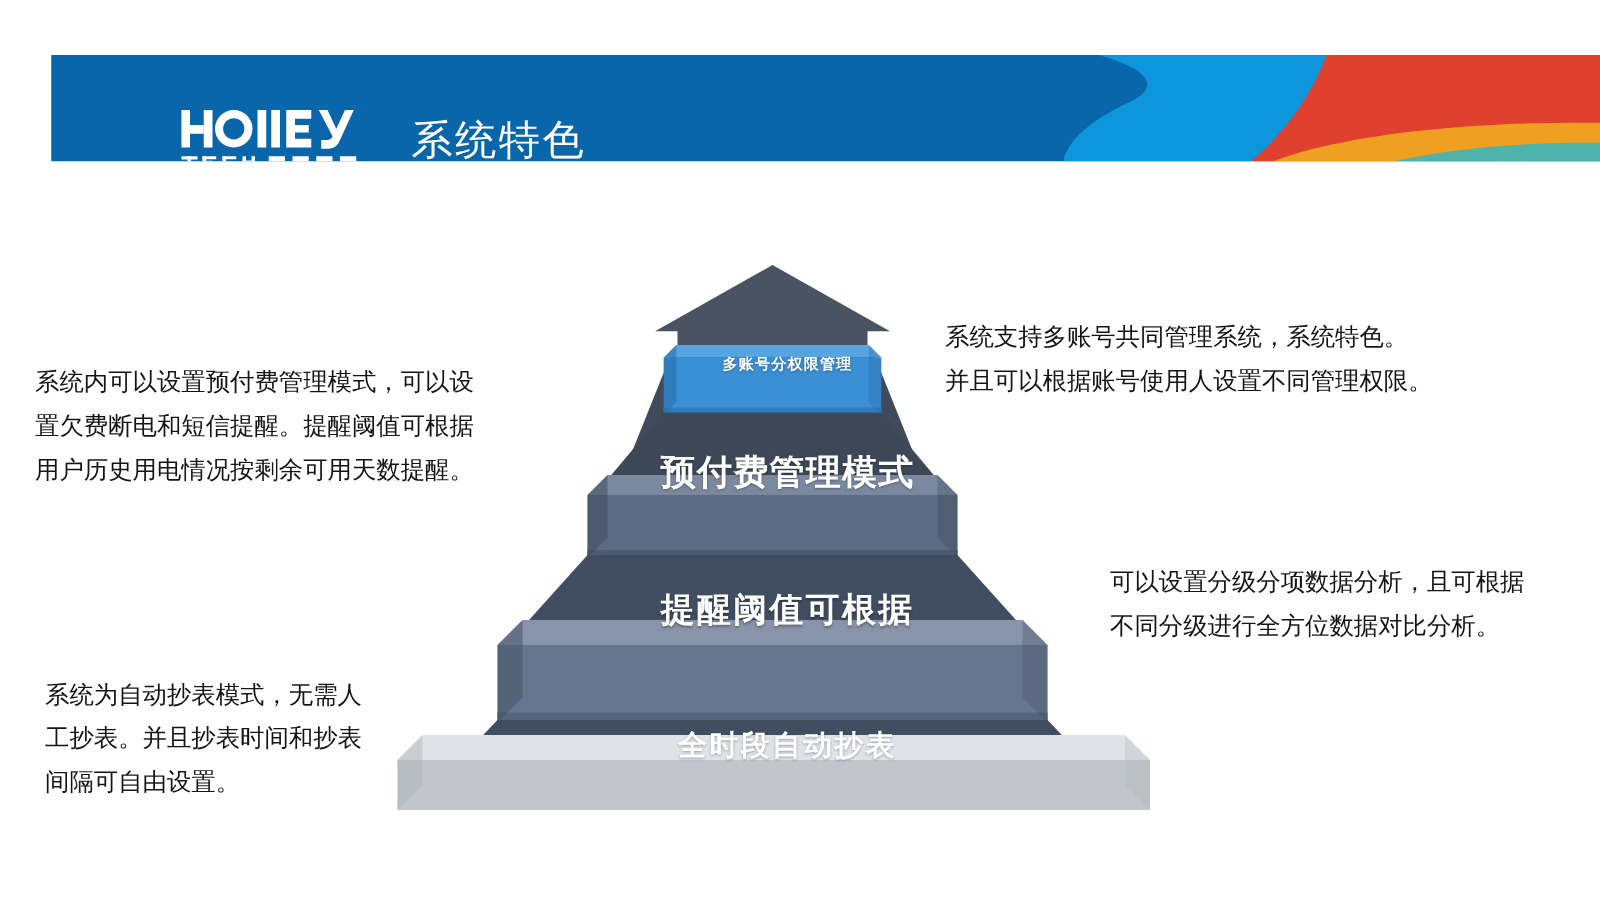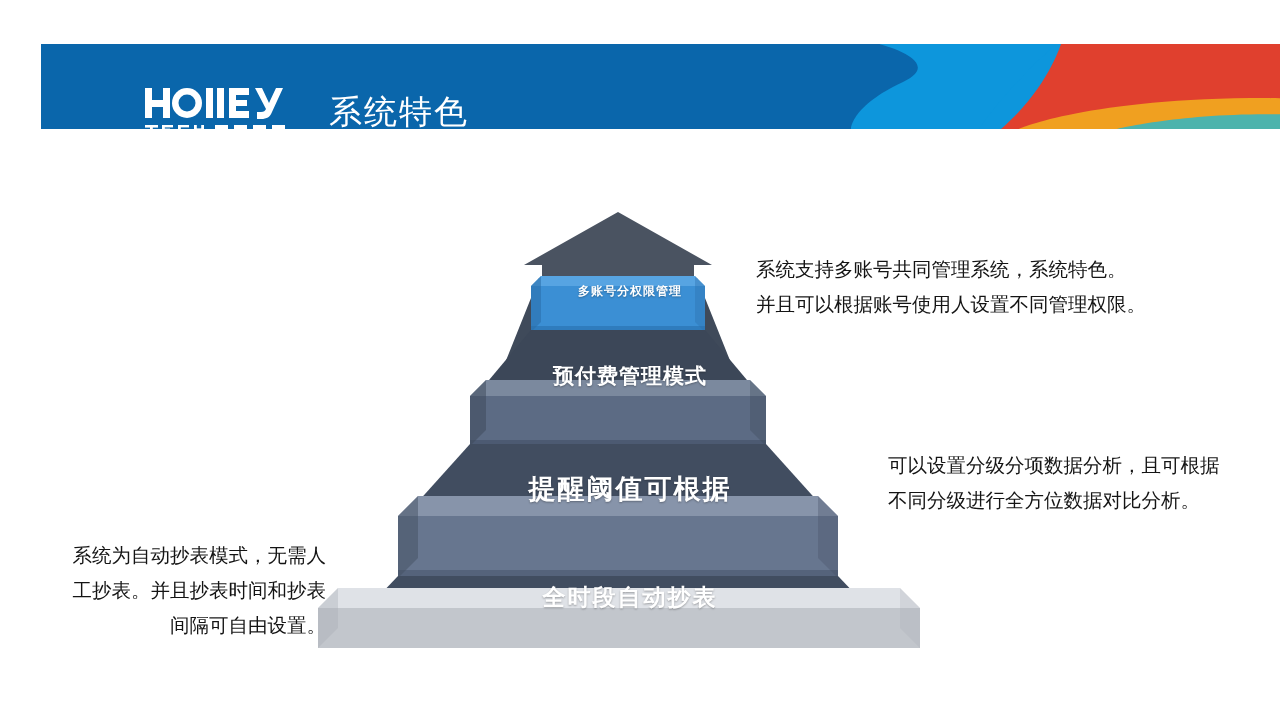--- a/index.html
+++ b/index.html
@@ -93,23 +93,22 @@
     white-space: nowrap;
     pointer-events: none;
   }
   .label-1 { 
     left: 0; top: 81px; width: 660px;
     font-size: 12px; line-height: 20px;
     letter-spacing: 1px;
   }
   .label-2 { 
     left: 0; top: 165px; width: 660px;
-    font-size: 21px; line-height: 26px;
+    font-size: 28px; line-height: 26px;
     letter-spacing: 1px;
-    font-family: Liberation Mono, monospace;
   }
   .label-3 { 
     left: 0; top: 273px; width: 660px;
     font-size: 27px; line-height: 32px;
     letter-spacing: 2px;
   }
   .label-4 { 
     left: 0; top: 383px; width: 660px;
     font-size: 23px; line-height: 28px;
     letter-spacing: 2px;
@@ -125,24 +124,24 @@
     white-space: pre-line;
   }
 
   .callout-left-top {
     left: 28px;
     top: 288px;
     width: 420px;
     text-align: left;
   }
   .callout-left-bottom {
-    left: 26px;
+    left: 36px;
     top: 538px;
     width: 300px;
-    text-align: right;
+    text-align: left;
   }
   .callout-right-top {
     left: 756px;
     top: 252px;
     width: 440px;
     text-align: left;
   }
   .callout-right-bottom {
     left: 888px;
     top: 448px;
@@ -263,20 +262,23 @@
         <path d="M620,408 L600,388 L600,428 L620,448 Z" fill="#a8adb5" opacity="0.25"></path>
       </g>
     </svg>
 
     <div class="tier-label label-1">多账号分权限管理</div>
     <div class="tier-label label-2">预付费管理模式</div>
     <div class="tier-label label-3">提醒阈值可根据</div>
     <div class="tier-label label-4">全时段自动抄表</div>
   </div>
 
+  <div class="callout callout-left-top">系统内可以设置预付费管理模式，可以设
+置欠费断电和短信提醒。提醒阈值可根据
+用户历史用电情况按剩余可用天数提醒。</div>
 
   <div class="callout callout-left-bottom">系统为自动抄表模式，无需人
 工抄表。并且抄表时间和抄表
 间隔可自由设置。</div>
 
   <div class="callout callout-right-top">系统支持多账号共同管理系统，系统特色。
 并且可以根据账号使用人设置不同管理权限。</div>
 
   <div class="callout callout-right-bottom">可以设置分级分项数据分析，且可根据
 不同分级进行全方位数据对比分析。</div>

